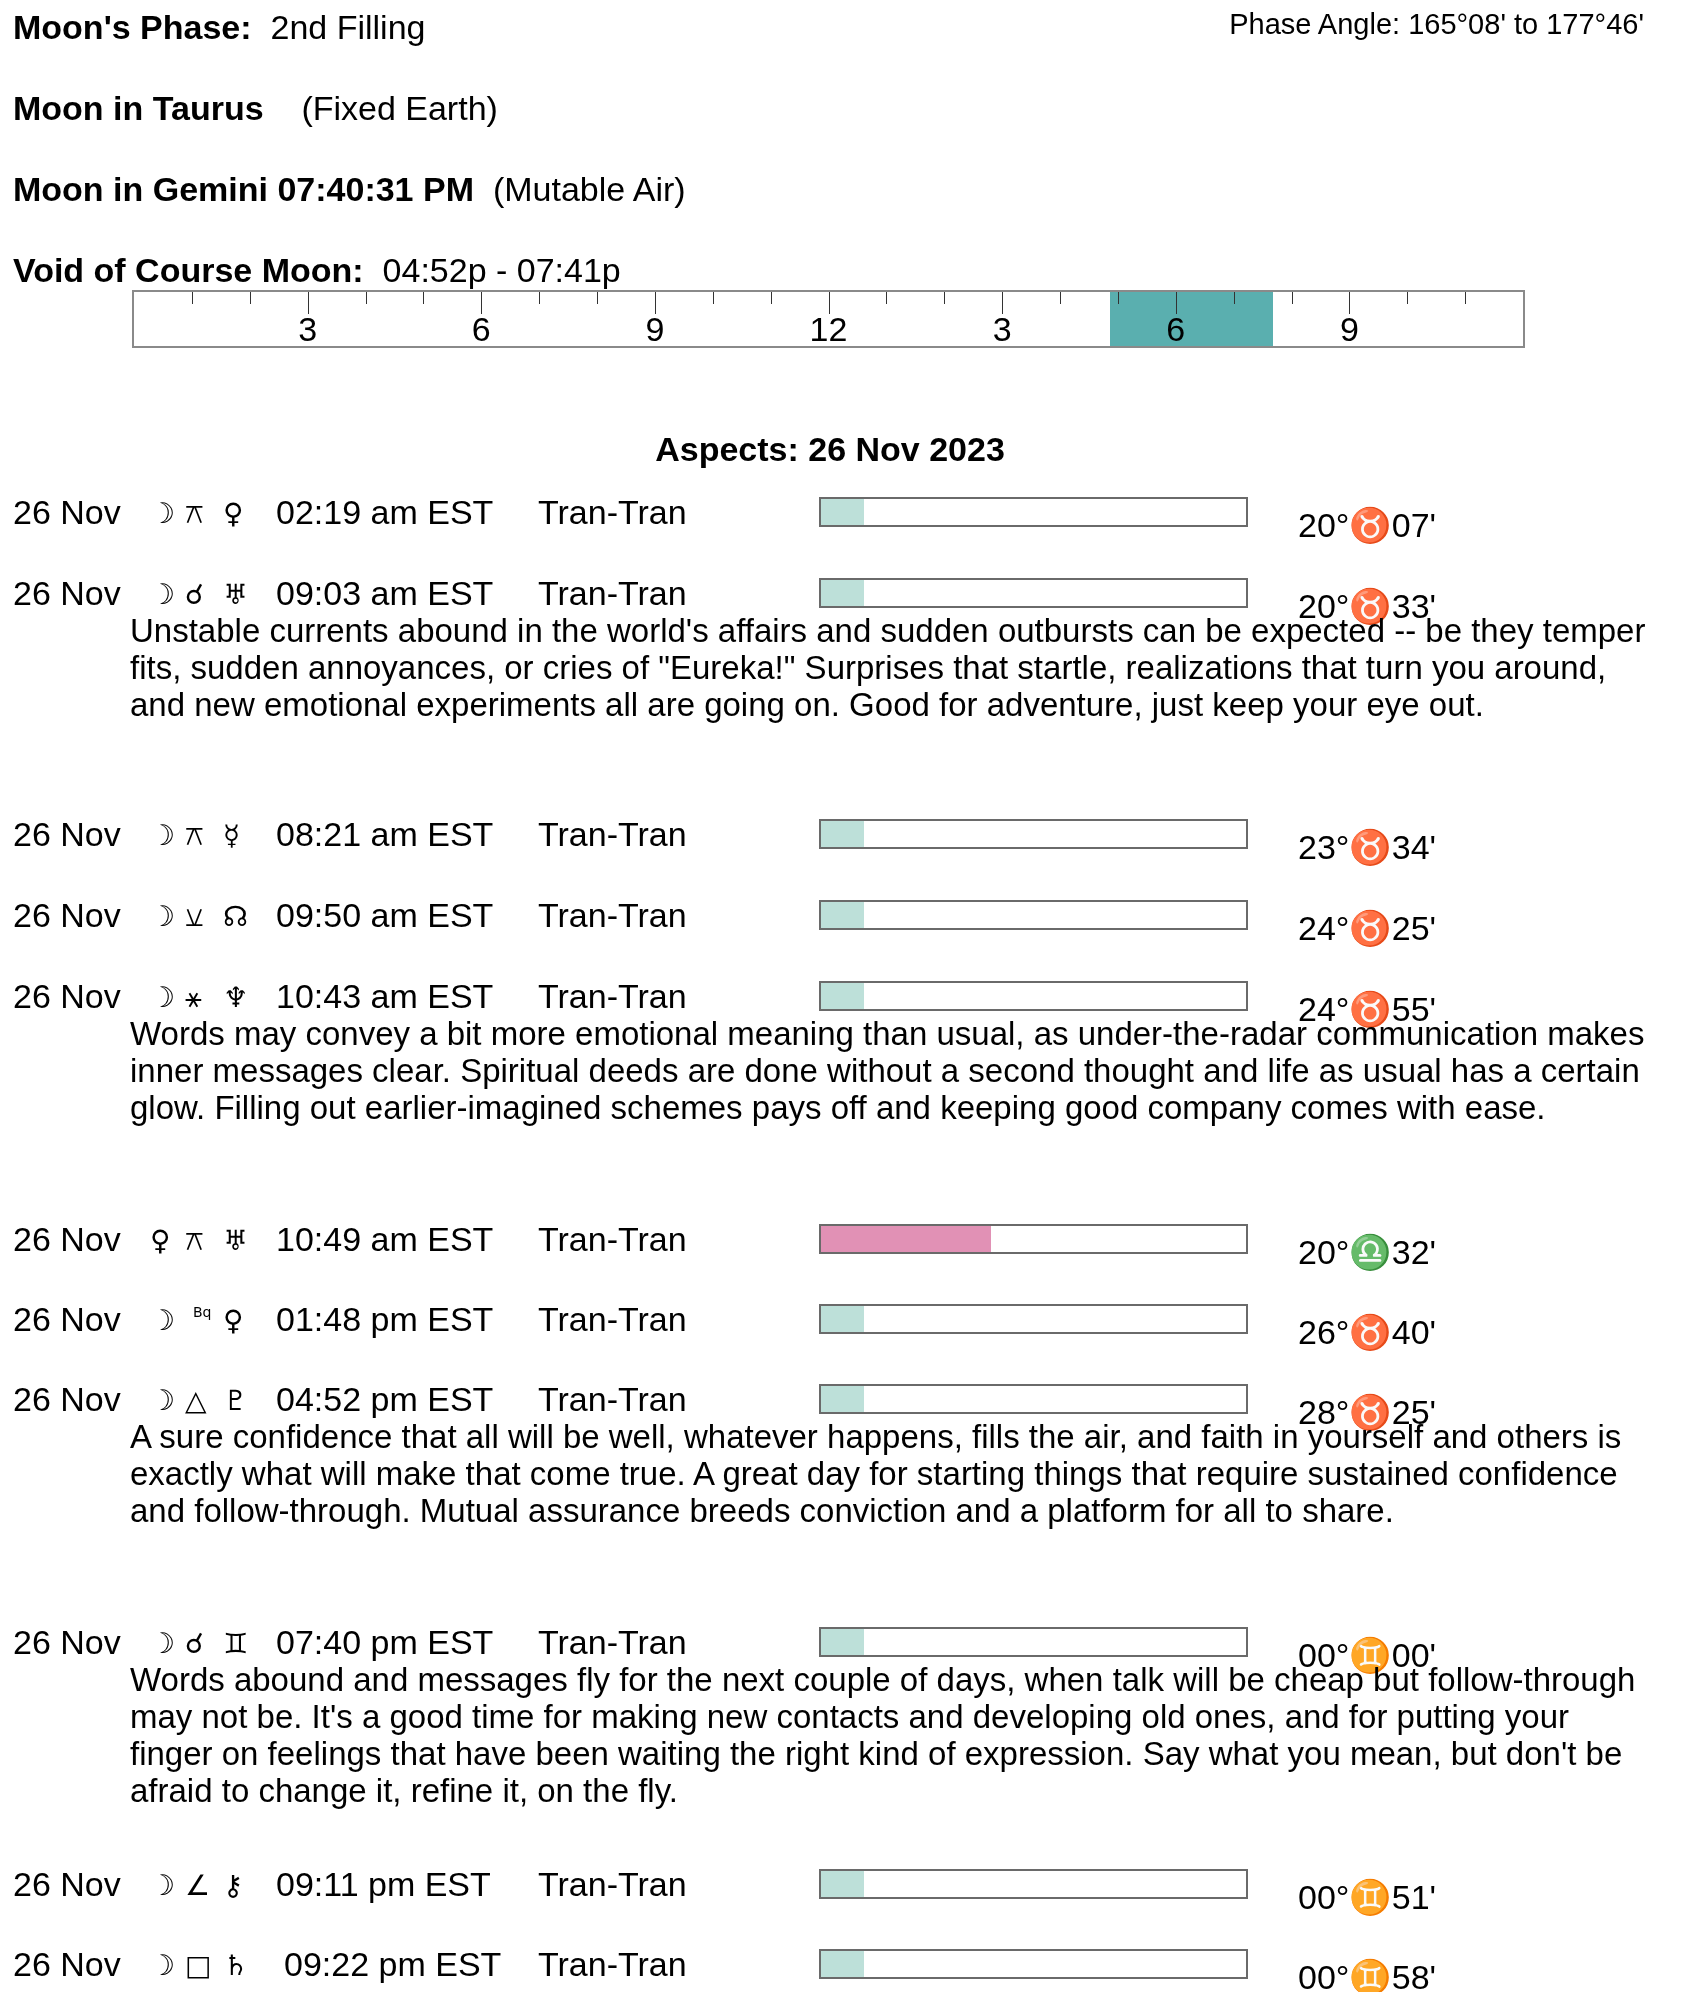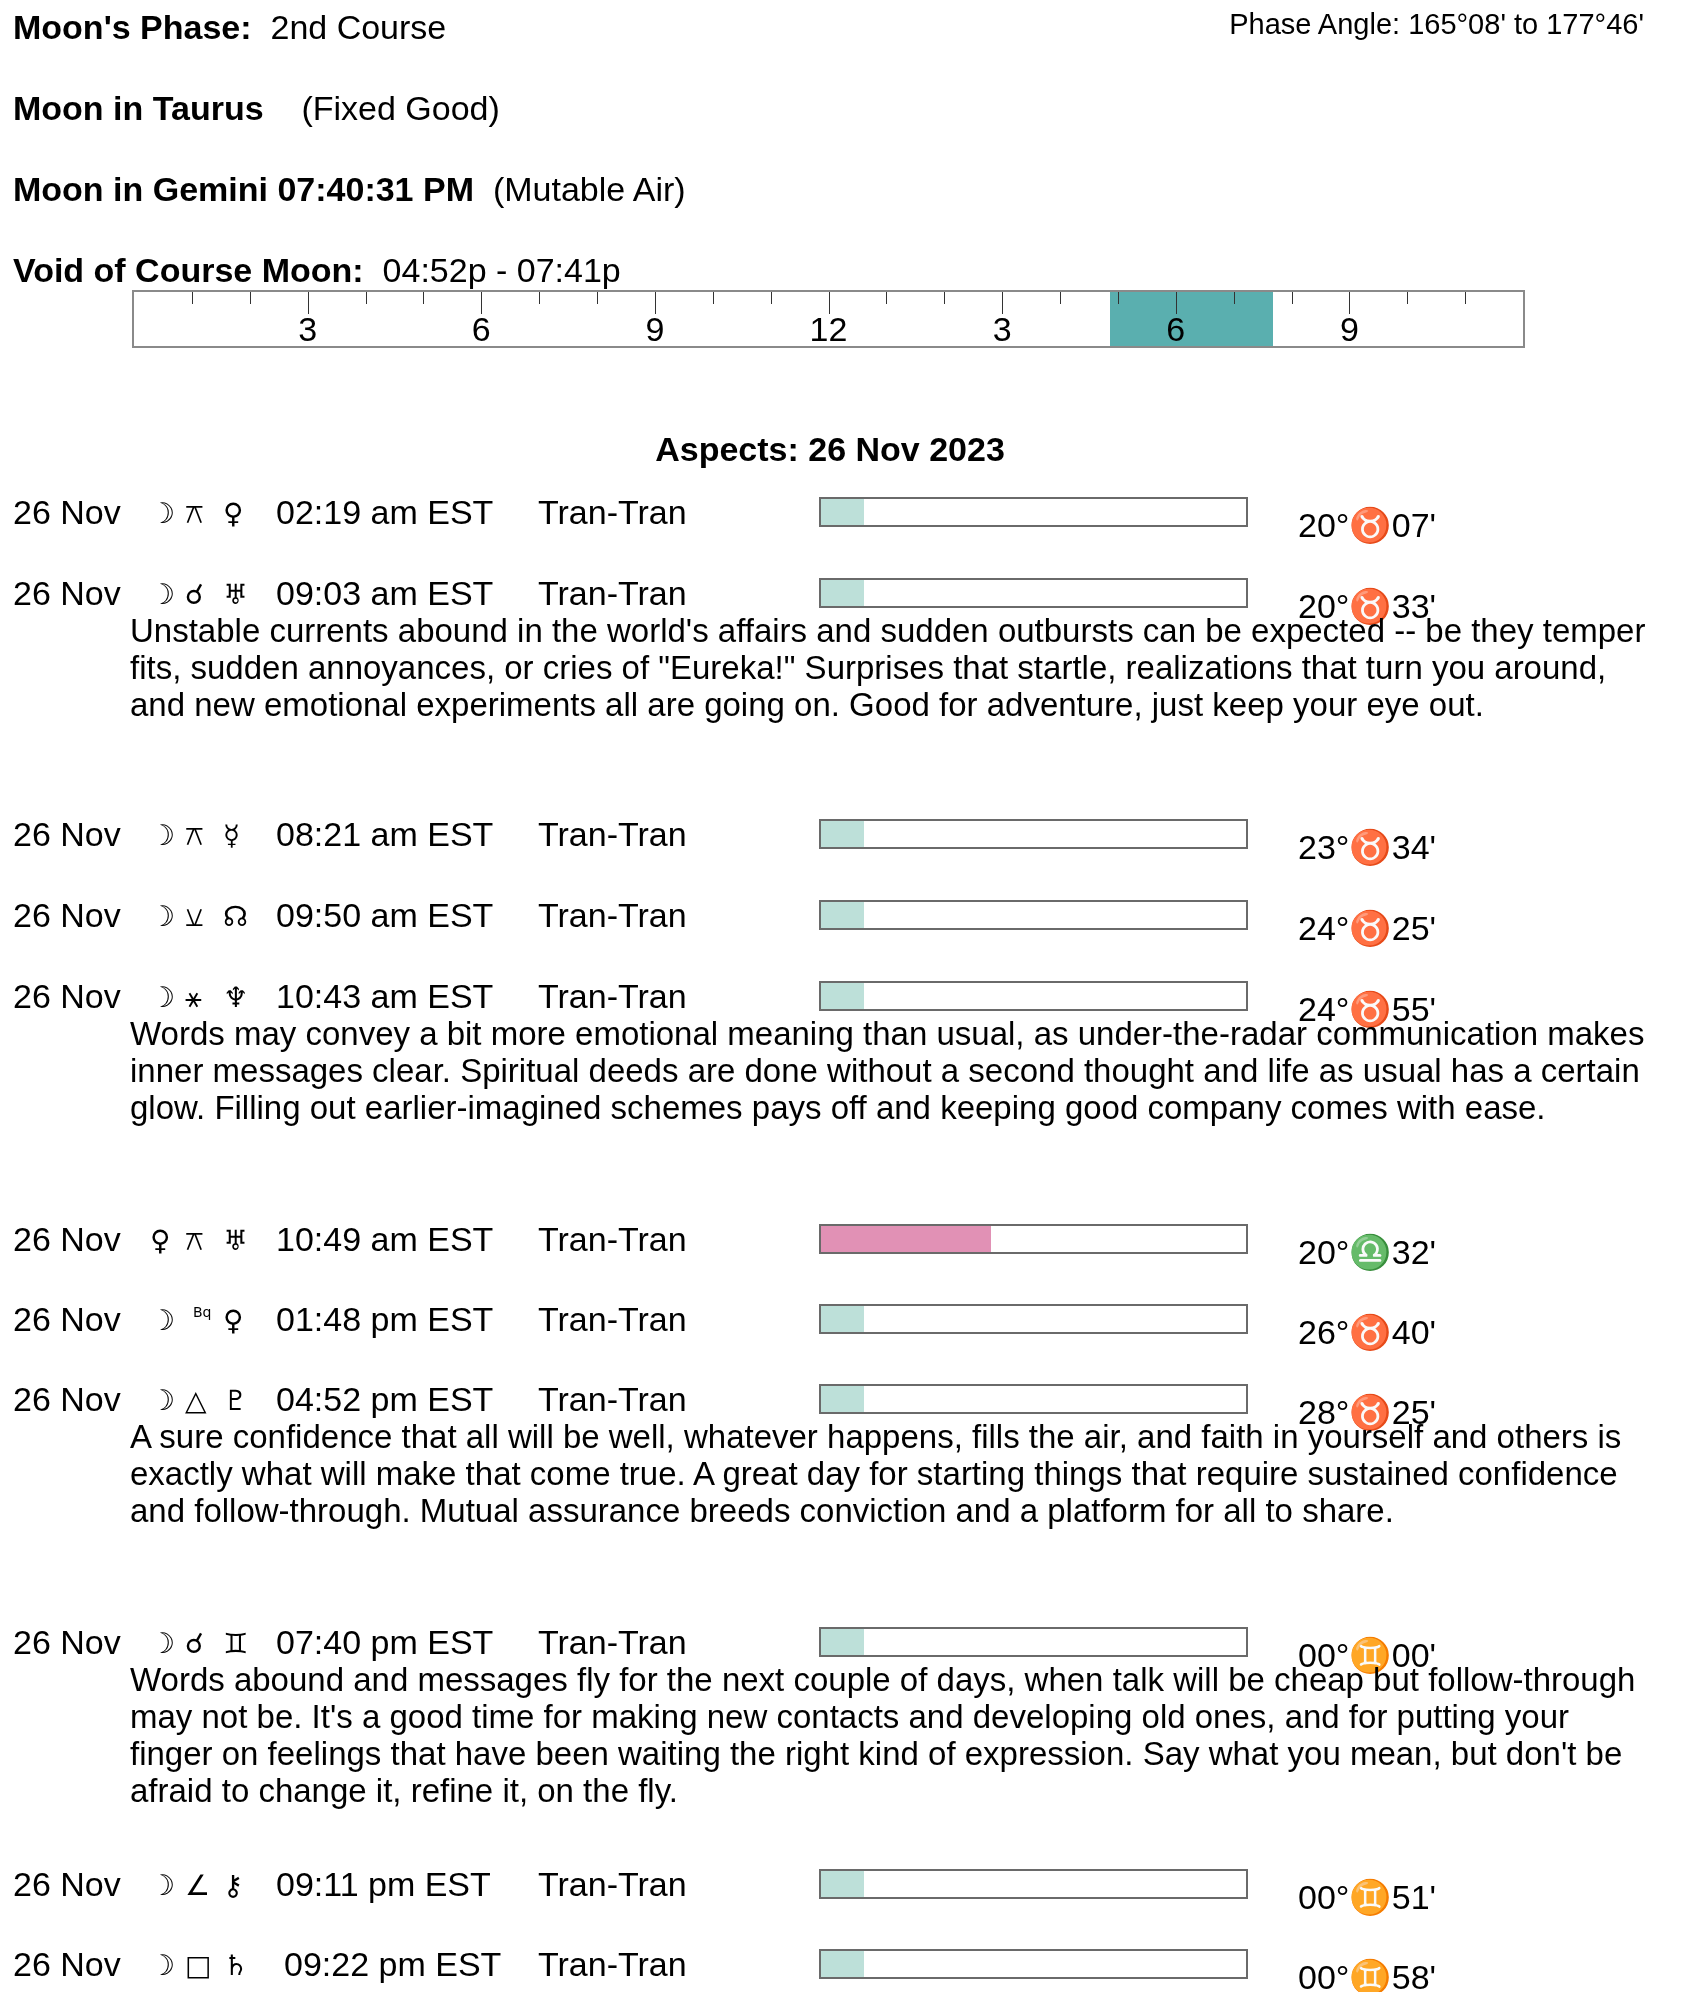--- a/index.html
+++ b/index.html
@@ -23,27 +23,27 @@
          border:2px solid #6a6a6a; box-sizing:border-box; background:#fff; }
   .bar-fill { position:absolute; left:0; top:0; bottom:0; }
   .pos { left:1285px;margin-top:12px; }
   .desc { position:absolute; left:130px; width:1520px; font-size:33px; line-height:37px; }
 </style>
 </head>
 <body>
 
 <div class="abs hdr" style="top:8px">
   <b>Moon's Phase:</b>&nbsp;
-  <span>2nd Course</span>
+  <span>2nd Filling</span>
 </div>
 <div class="phase-angle">Phase Angle:  165°08' to 177°46'</div>
 
 <div class="abs hdr" style="top:89px">
   <b>Moon in Taurus</b>&nbsp;&nbsp;&nbsp;
-  <span>(Fixed Good)</span>
+  <span>(Fixed Earth)</span>
 </div>
 
 <div class="abs hdr" style="top:170px">
   <b>Moon in Gemini 07:40:31 PM</b>&nbsp;
   <span>(Mutable Air)</span>
 </div>
 
 <div class="abs hdr" style="top:251px">
   <b>Void of Course Moon:</b>&nbsp;
   <span>04:52p -  07:41p</span>

